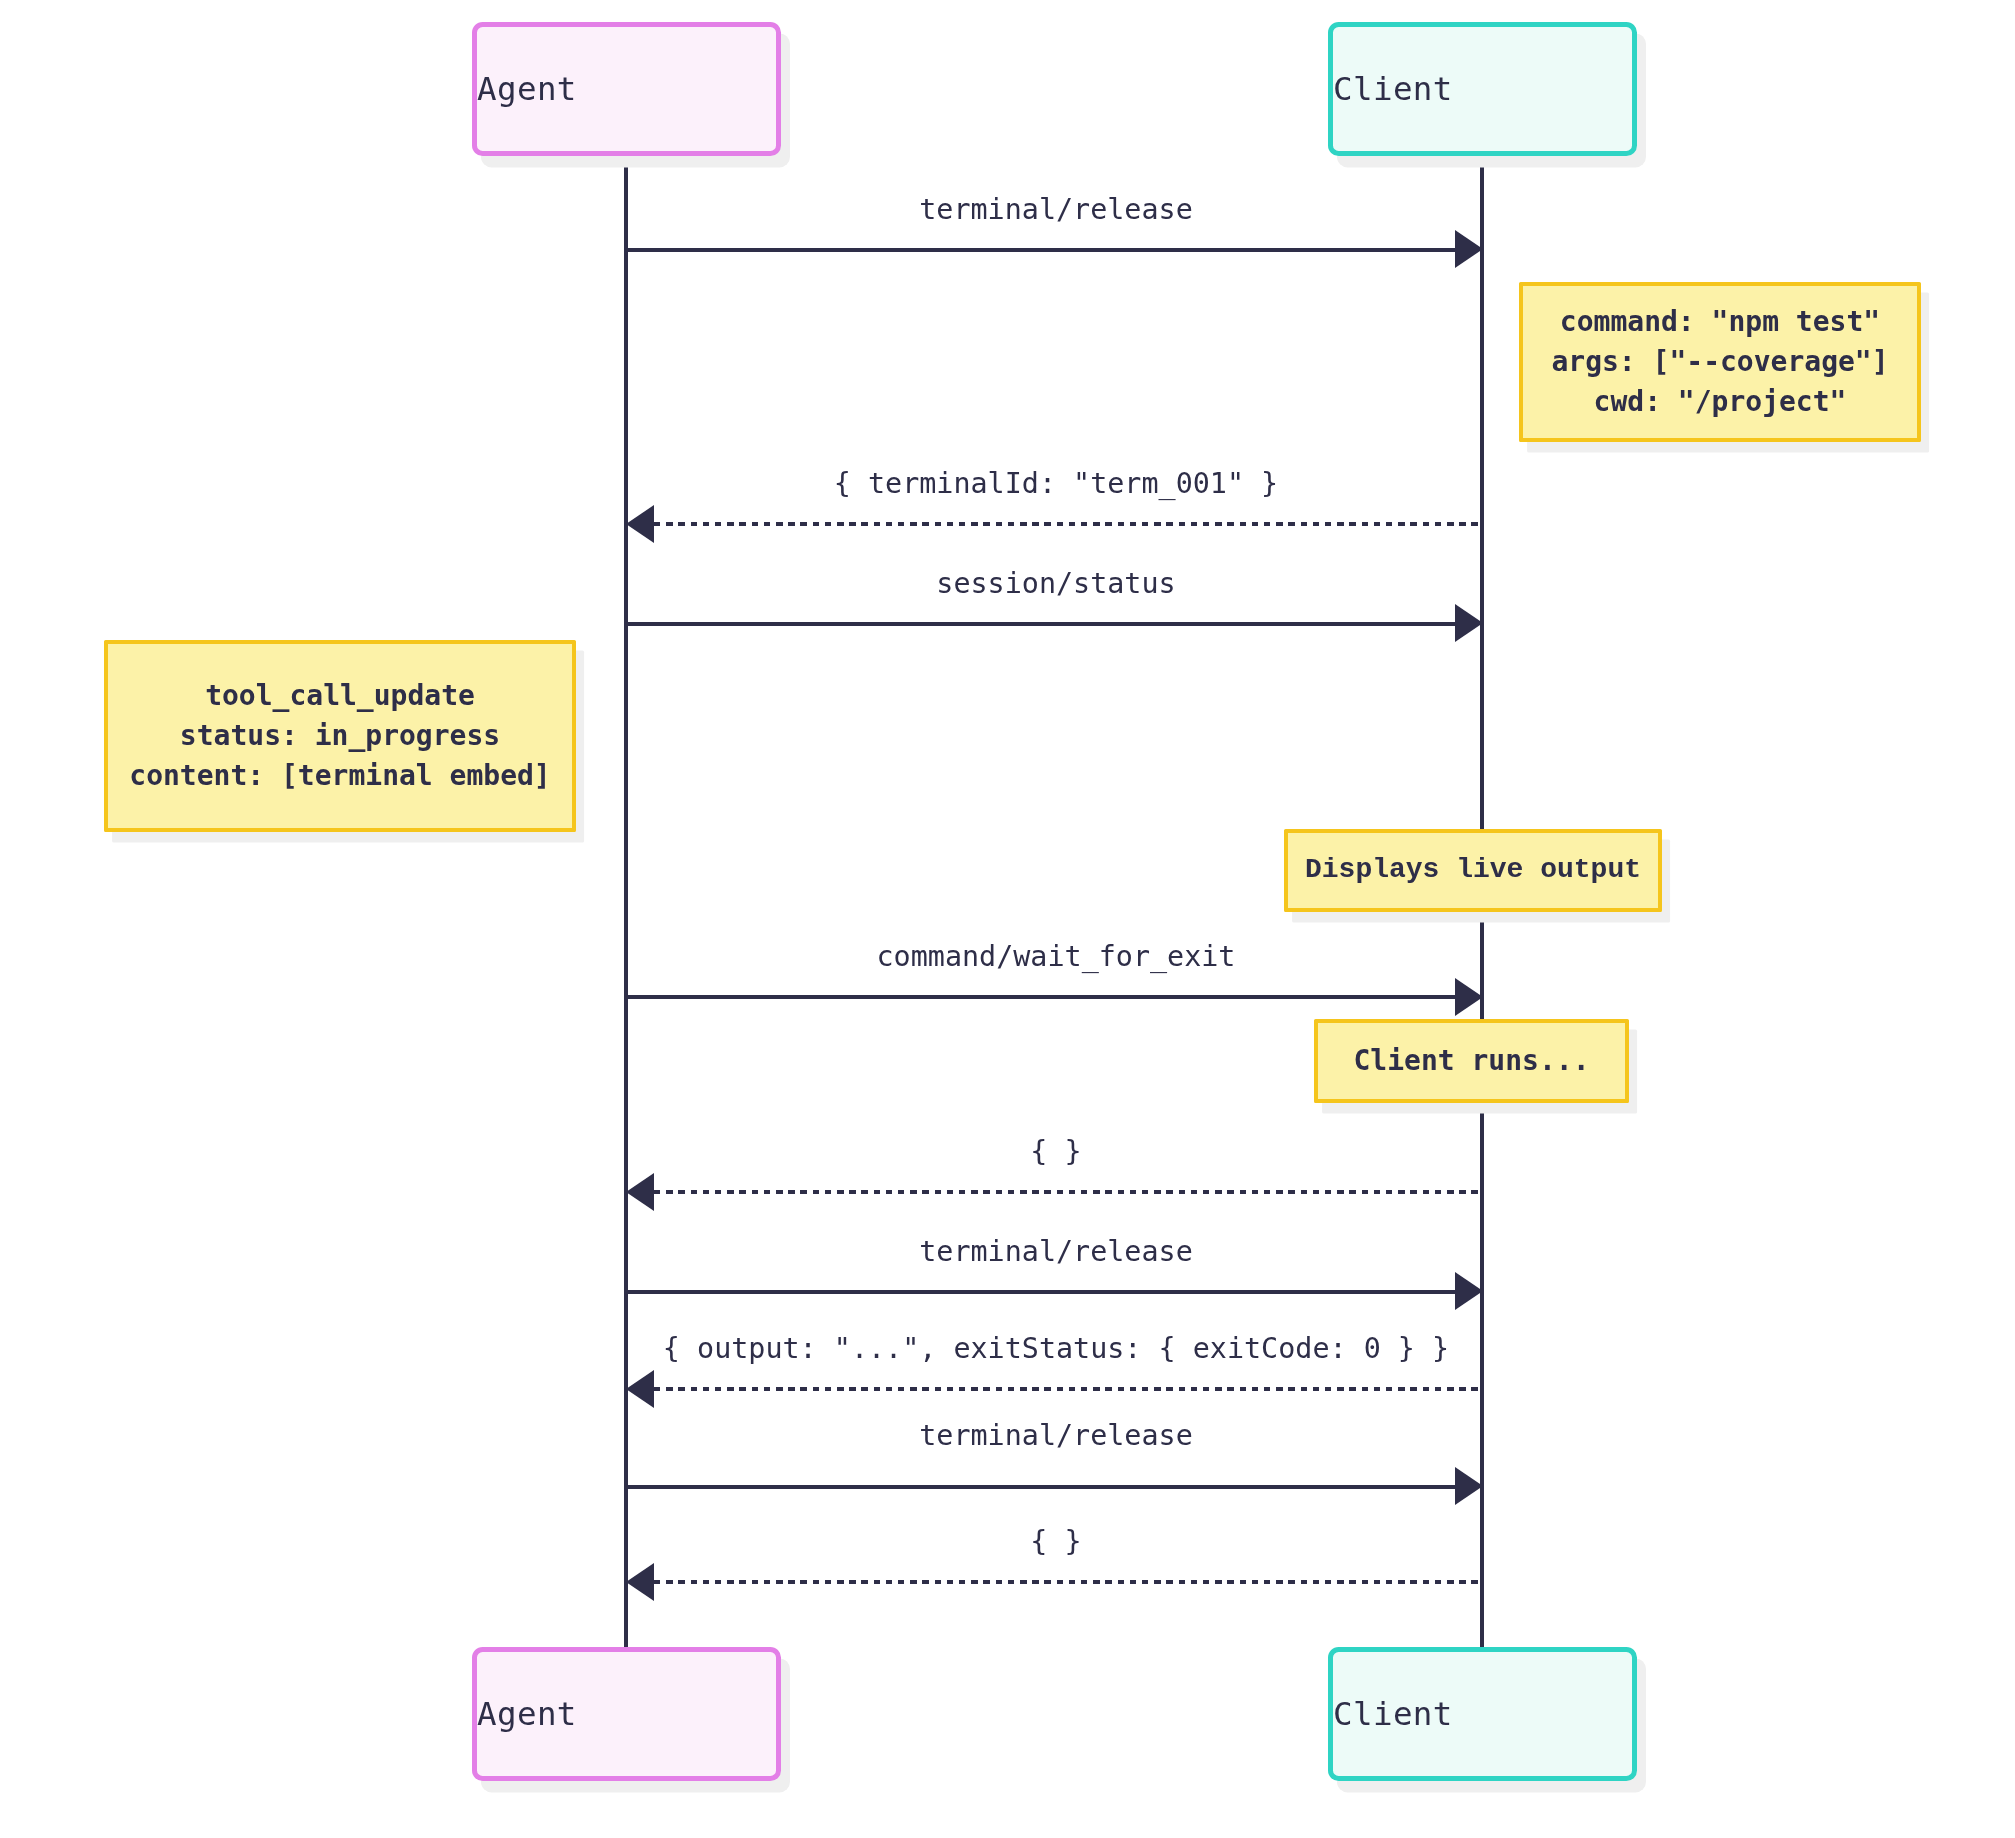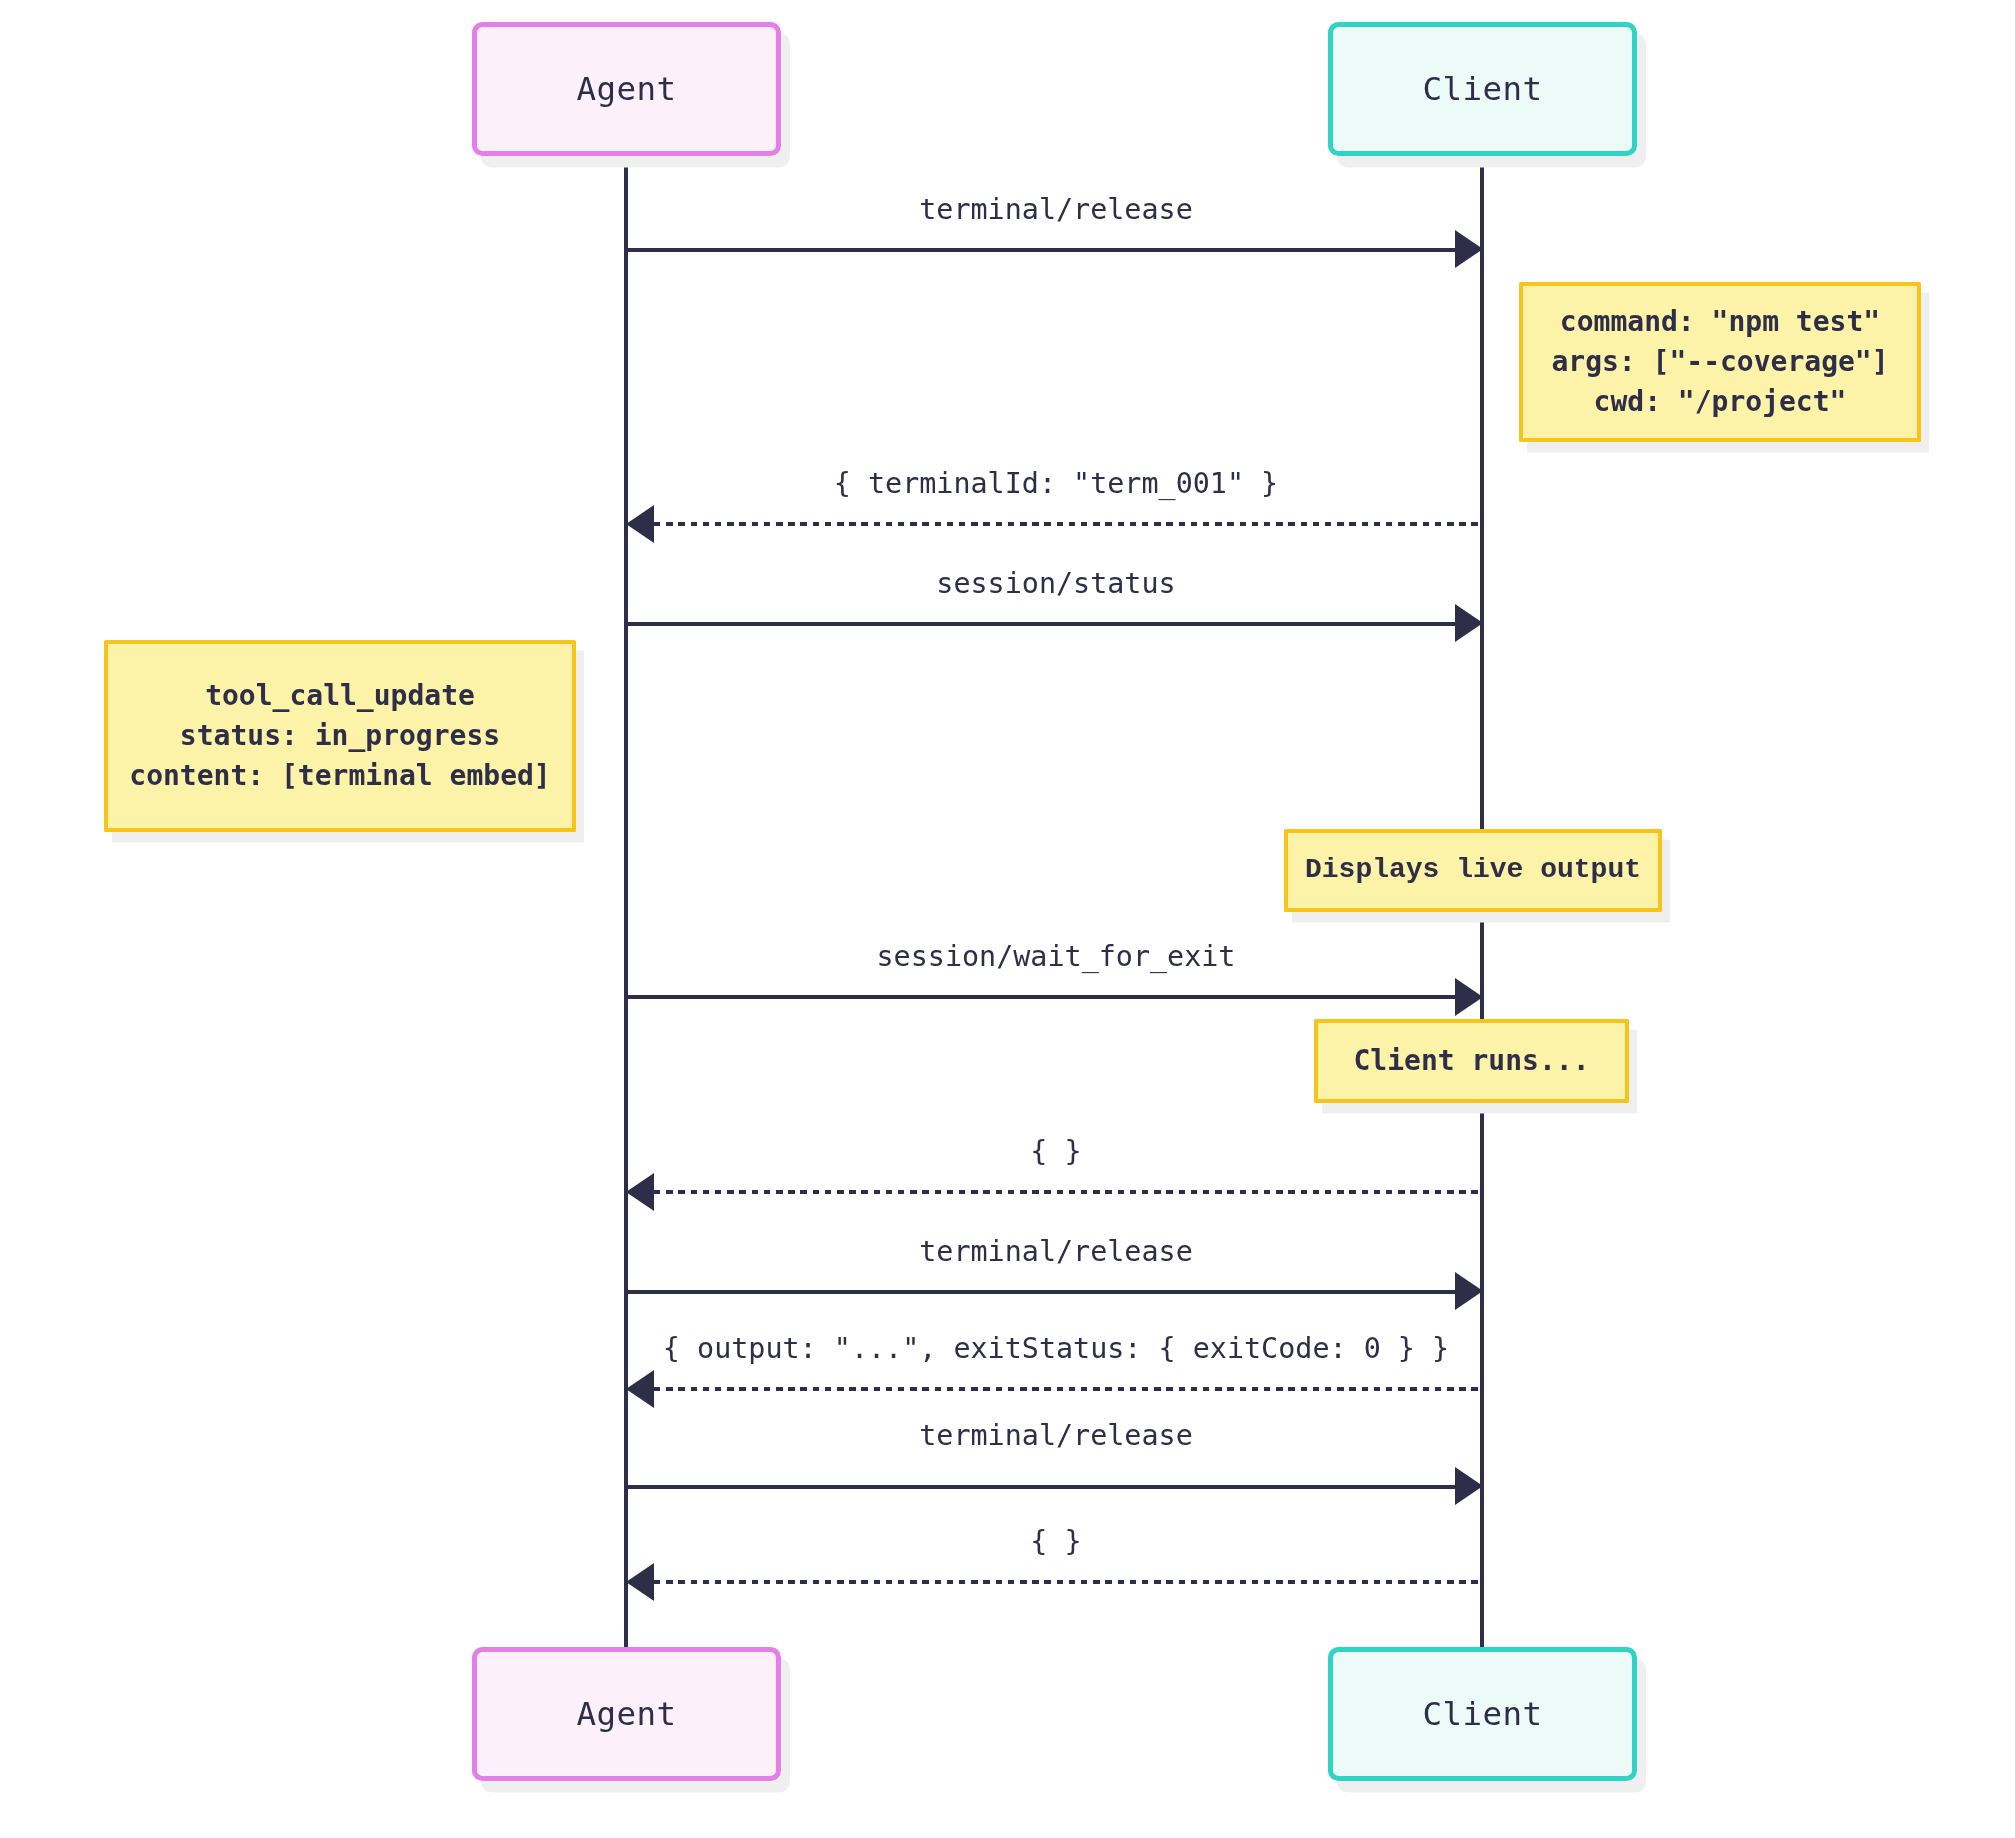--- a/index.html
+++ b/index.html
@@ -12,21 +12,21 @@
   }
   #canvas { position: relative; width: 2015px; height: 1838px; }
 
   .lifeline {
     position: absolute; width: 4.1px; top: 156px; height: 1491px;
     background: var(--ink, #2E2E48);
   }
 
   .actor-box {
     position: absolute; width: 309px; height: 134px; box-sizing: border-box;
-    border-radius: 10.6px; display: flex; align-items: center; justify-content: center;
+    border-radius: 10.6px; display: flex; align-items: center; 
     font-size: 32.5px; letter-spacing: 0.4px;
     box-shadow: 9px 11.4px 0 var(--shadow, #EFEFEF);
   }
   .actor-agent  { background: var(--agent_fill, #FCF1FB);  border: 5.7px solid var(--agent_border, #E37FE7); }
   .actor-client { background: var(--client_fill, #EDFBF8); border: 5.7px solid var(--client_border, #2FD4C4); }
 
   .msg-label {
     position: absolute; left: 648px; width: 816px; height: 41px;
     line-height: 41px; text-align: center; font-size: 28.4px; white-space: nowrap;
   }
@@ -98,21 +98,21 @@
   <div class="note" style="left:104px; top:640px; width:472px; height:192px;">
     <div>tool_call_update</div>
     <div>status: in_progress</div>
     <div>content: [terminal embed]</div>
   </div>
 
   <div class="note" style="left:1284px; top:829px; width:378px; height:83px;font-family:Liberation Mono, monospace;">
     <div>Displays live output</div>
   </div>
 
-  <div class="msg-label" style="top:936px;">session/wait_for_exit</div>
+  <div class="msg-label" style="top:936px;">command/wait_for_exit</div>
   <div class="msg-line-solid" style="left:626px; top:995px; width:829px;"></div>
   <div class="arrowhead-right" style="left:1455px; top:978px;"></div>
 
   <div class="note" style="left:1314px; top:1019px; width:315px; height:84px;">
     <div>Client runs...</div>
   </div>
 
   <div class="msg-label" style="top:1131px;">{ }</div>
   <div class="arrowhead-left" style="left:626px; top:1173px;"></div>
   <div class="msg-line-dashed" style="left:654px; top:1190px; width:829px;"></div>

